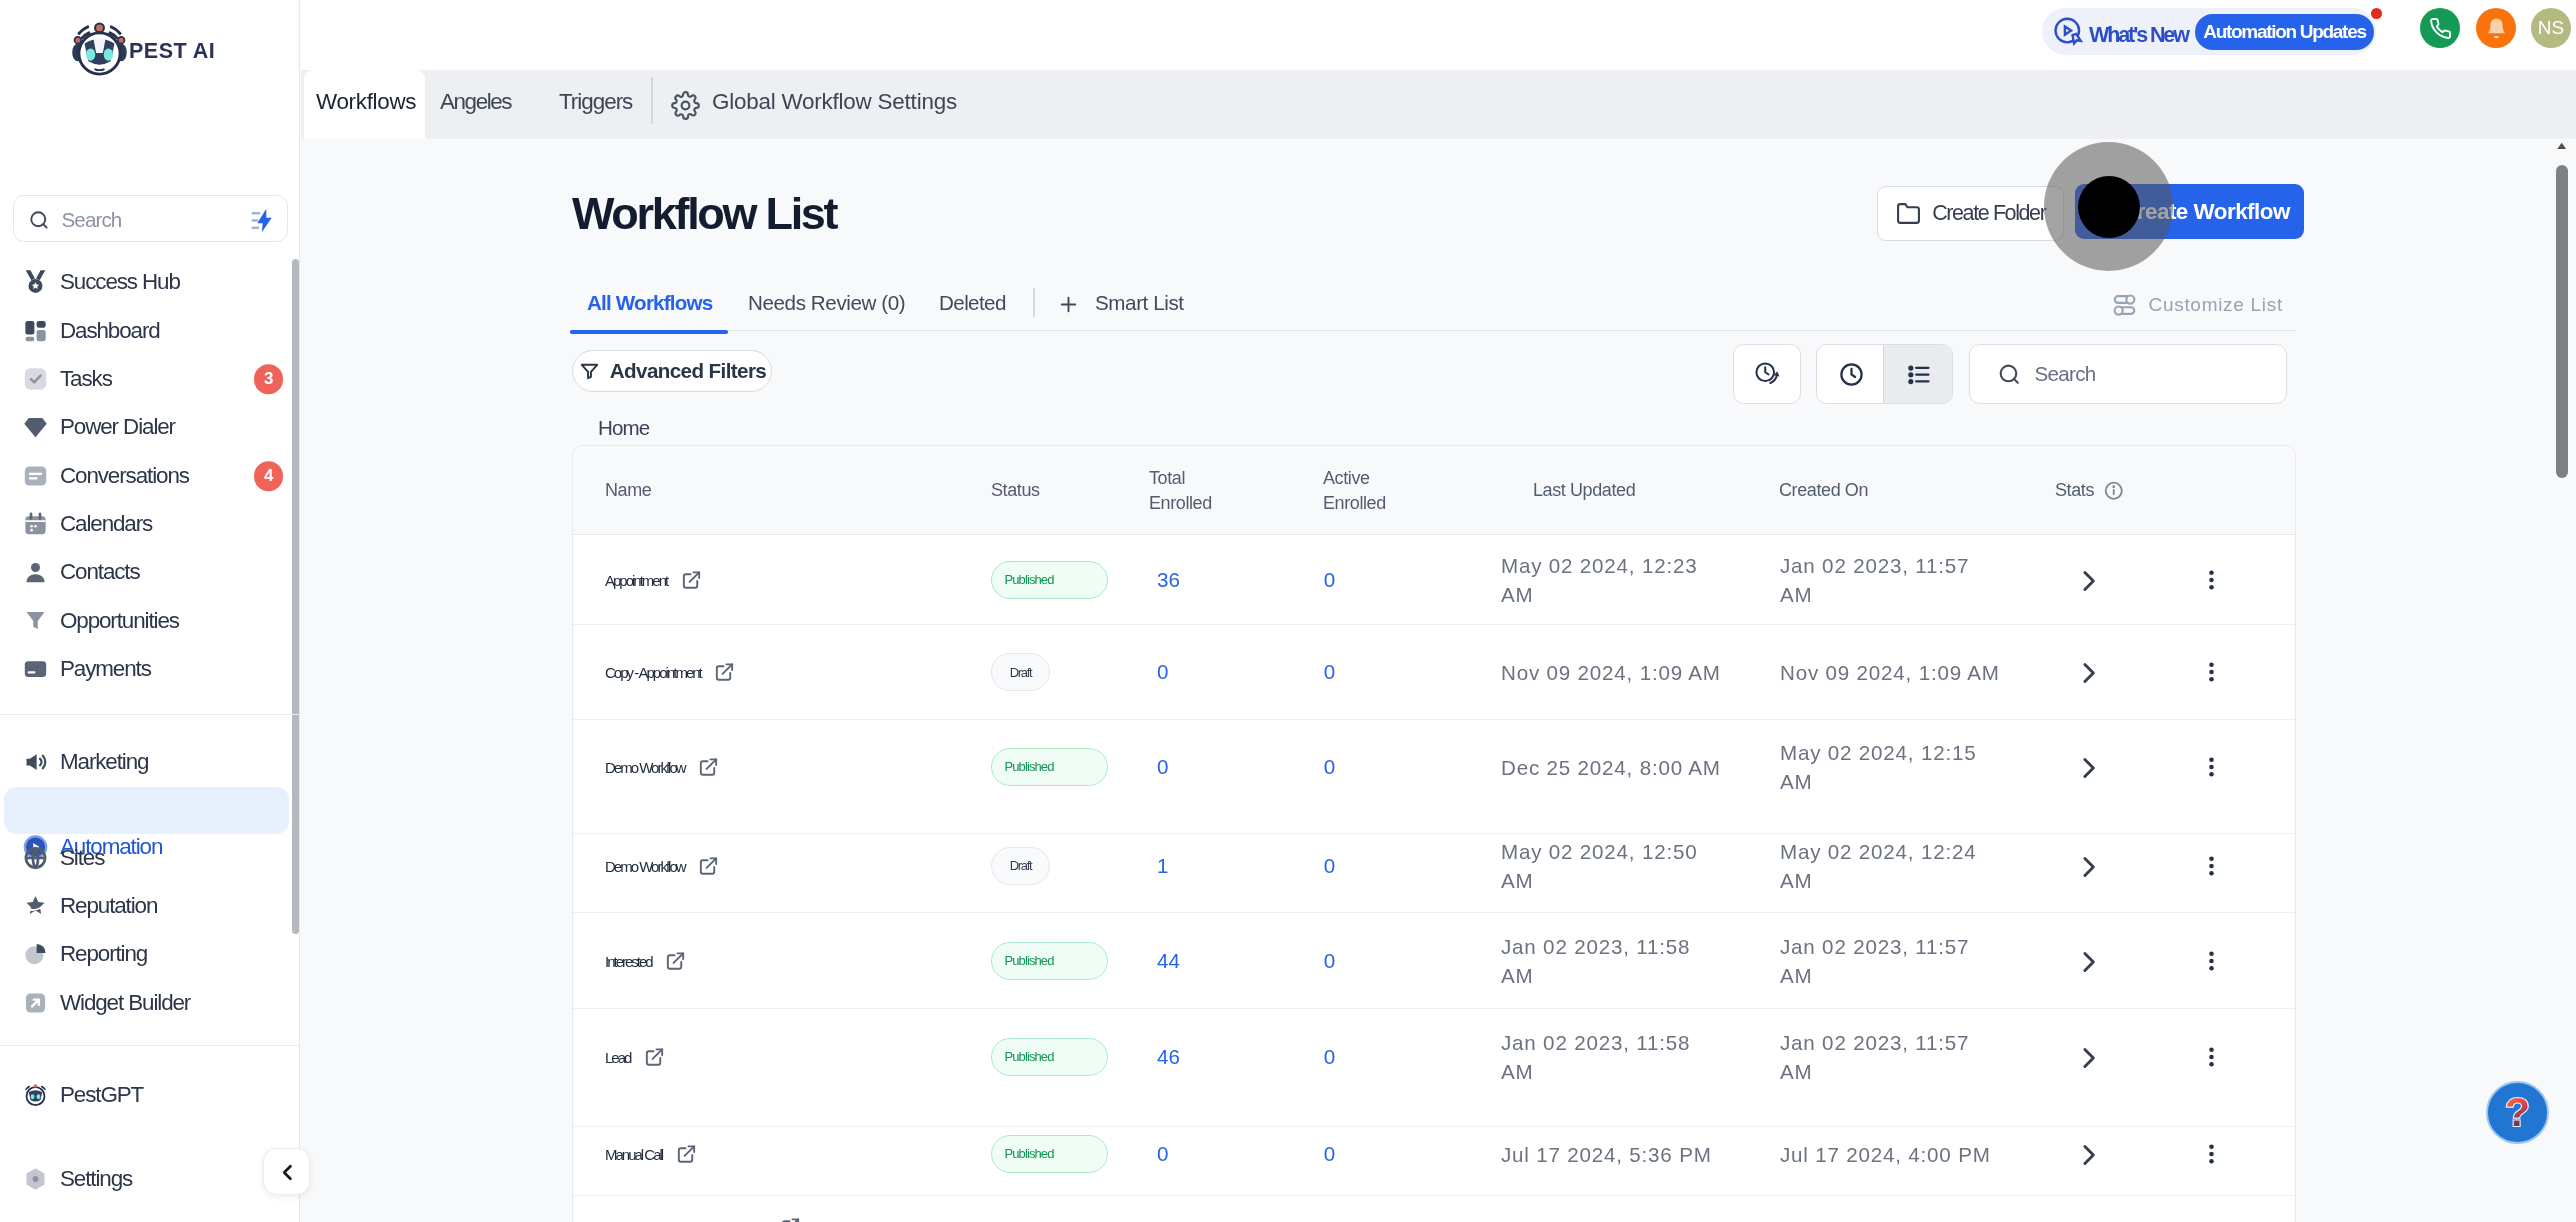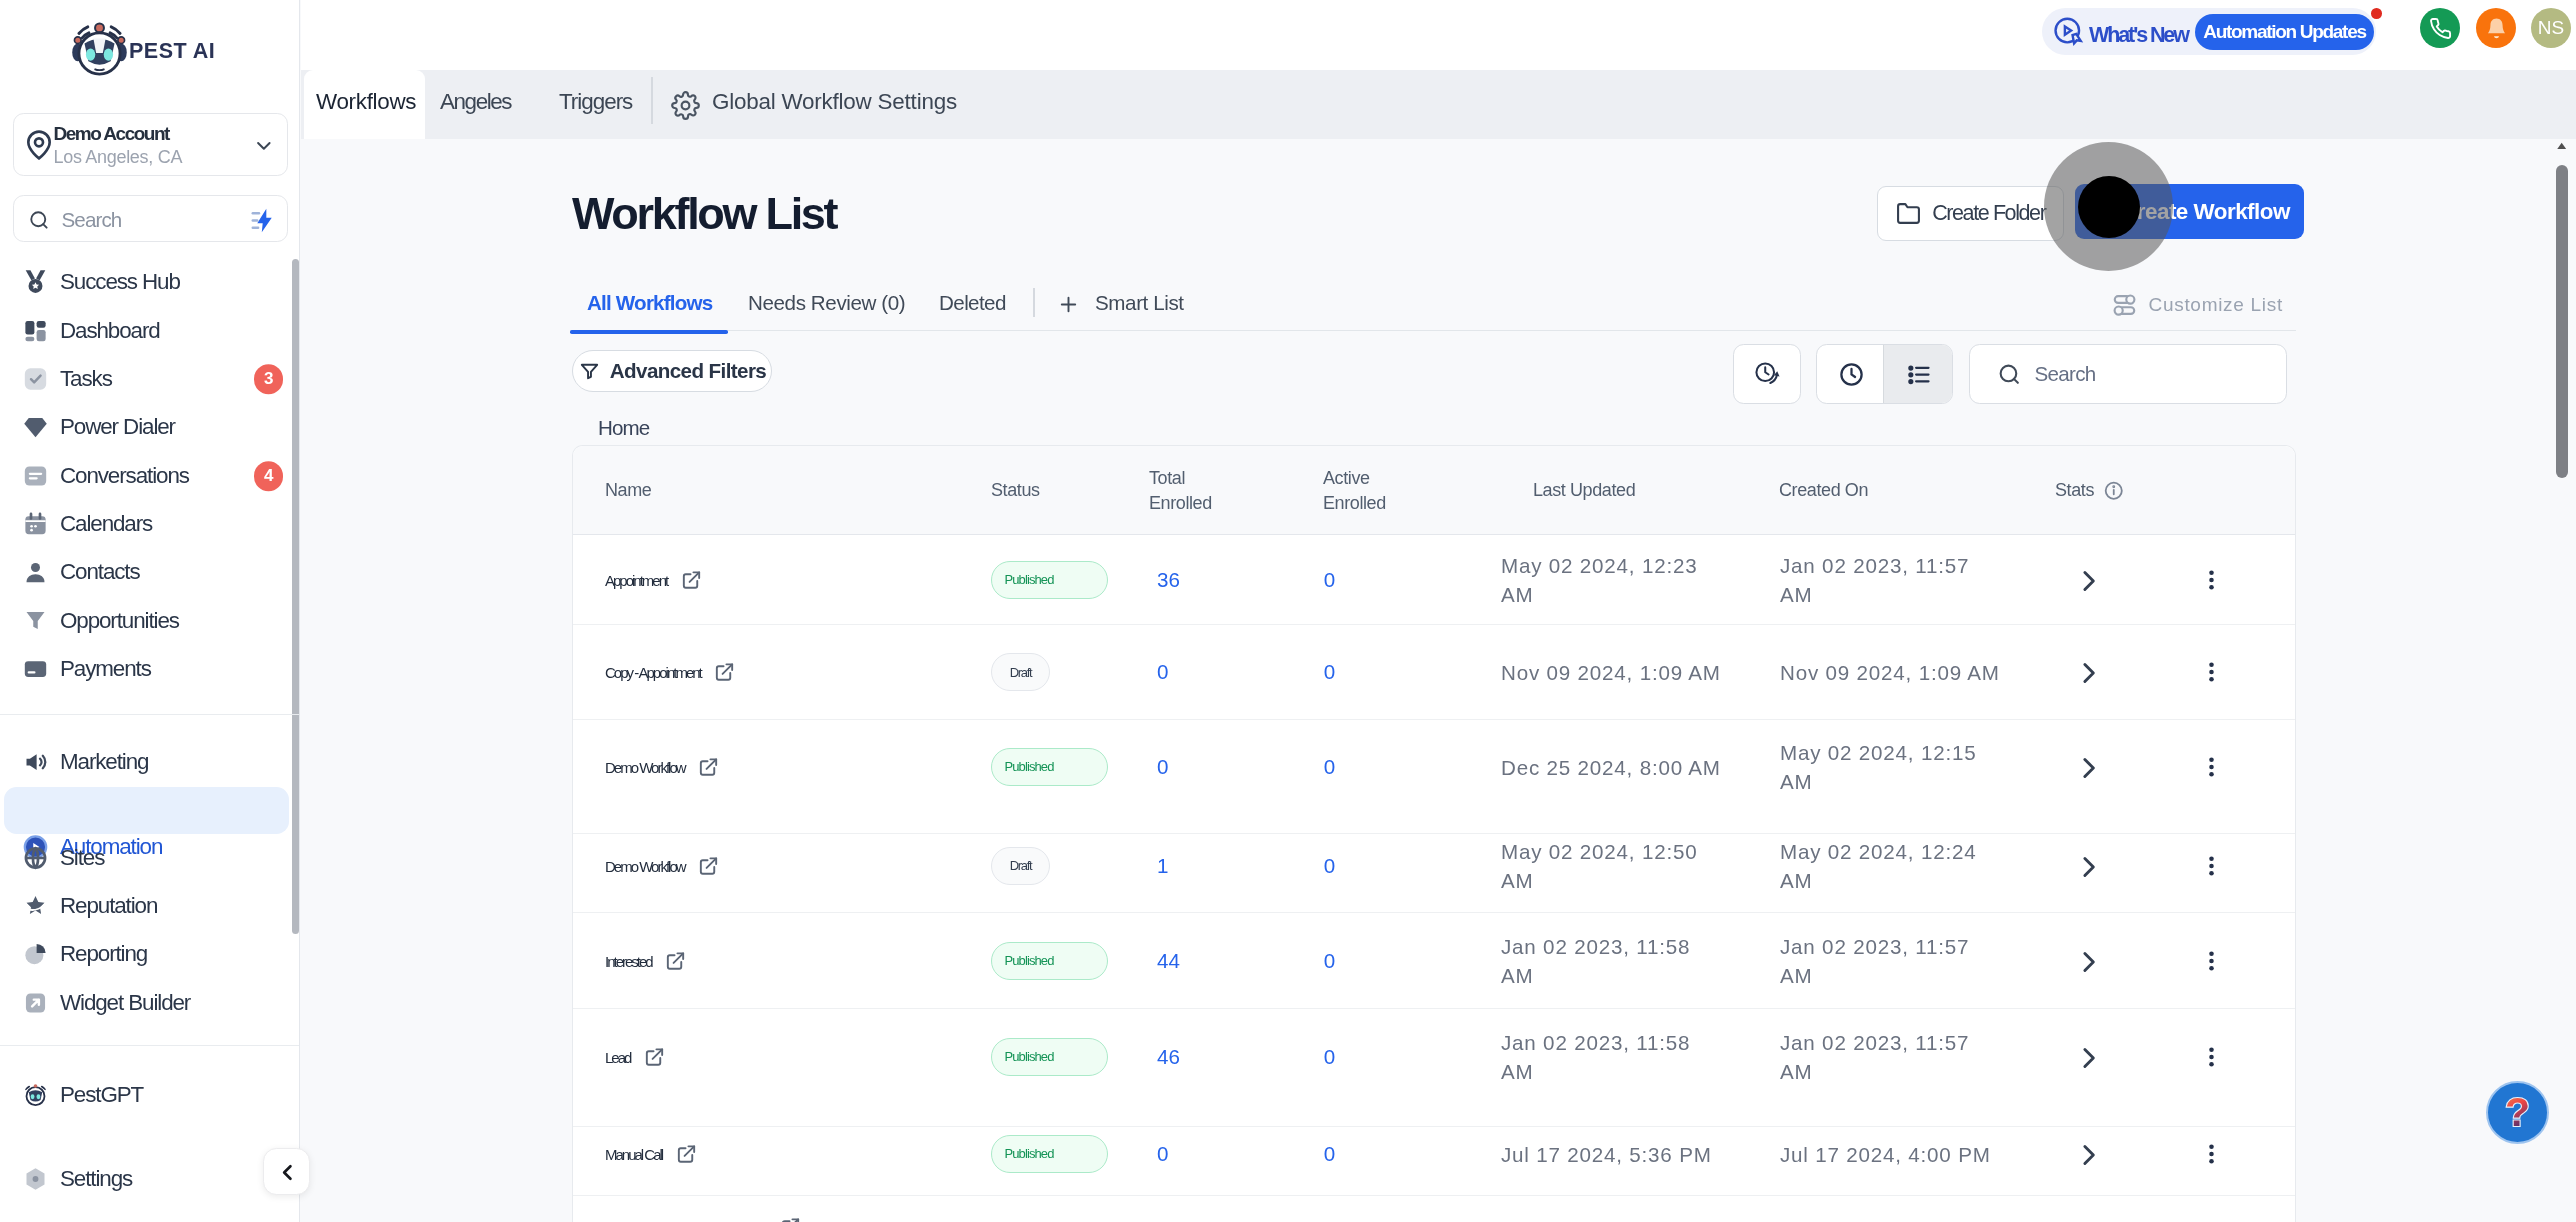--- a/index.html
+++ b/index.html
@@ -406,31 +406,20 @@
       <circle cx="46" cy="19" r="3" fill="#c96b5e" stroke="#273149" stroke-width="1.5"></circle>
       <circle cx="26.5" cy="31" r="18.5" fill="#fff" stroke="#273149" stroke-width="2.6"></circle>
       <path d="M13 22 q13.5-8 27 0 l-3.5 16 q-10 6-20 0z" fill="#31405f"></path>
       <path d="M21 17.5 h11 l-2.5 13 h-6z" fill="#f2f4f7"></path>
       <ellipse cx="18.5" cy="32" rx="4.2" ry="5.6" fill="#7de8e0"></ellipse>
       <ellipse cx="34.5" cy="32" rx="4.2" ry="5.6" fill="#7de8e0"></ellipse>
       <path d="M22 45 q4.5 2 9 0" stroke="#273149" stroke-width="1.6" fill="none"></path>
     </svg>
     <div class="abs" style="left:129px; top:39px; font-size:21.5px; font-weight:bold; letter-spacing:0.5px; color:#2a3356;">PEST AI</div>
 
-    <div class="abs" style="left:12.5px; top:113px; width:275px; height:63px; background:#fff; border:0.9px solid #e5e7eb; border-radius:10.7px;">
-      <svg class="abs" style="left:9px; top:15px;" width="32" height="32" viewBox="0 0 24 24" fill="none" stroke="#2f3b50" stroke-width="2">
-          <path d="M20 10c0 6-8 12-8 12s-8-6-8-12a8 8 0 0 1 16 0z"></path>
-          <circle cx="12" cy="10" r="3"></circle>
-        </svg>
-      <div class="abs" style="left:40px; top:9px; font-size:19px; font-weight:bold; letter-spacing:-1.5px; color:#26303e;">Demo Account</div>
-      <div class="abs" style="left:40px; top:33px; font-size:18px; letter-spacing:-0.3px; color:#9ca3af;">Los Angeles, CA</div>
-      <svg class="abs" style="right:12.5px; top:21.5px;" width="19.7" height="19.7" viewBox="0 0 24 24" fill="none" stroke="#3c4654" stroke-width="2.4" stroke-linecap="round" stroke-linejoin="round">
-          <path d="M5 8.5 l7 7 7-7"></path>
-        </svg>
-    </div>
 
     <div class="abs" style="left:12.5px; top:195px; width:275px; height:47px; background:#fff; border:0.9px solid #e5e7eb; border-radius:10.7px;">
       <svg class="abs" style="left:14.3px; top:12.5px;" width="22.4" height="22.4" viewBox="0 0 24 24" fill="none" stroke="#3c4654" stroke-width="2" stroke-linecap="round">
           <circle cx="11" cy="11" r="7.5"></circle>
           <path d="M20 20l-3.8-3.8"></path>
         </svg>
       <div class="abs" style="left:48px; top:11.6px; font-size:20.6px; letter-spacing:-0.9px; color:#8b93a1;">Search</div>
       <svg class="abs" style="right:7.2px; top:9.8px;" width="29" height="29" viewBox="0 0 32 32">
         <path d="M18 3 L8 19 h6 L13 29 L24 13 h-6 z" fill="#2563eb"></path>
         <g stroke="#9fb3d9" stroke-width="2.6" stroke-linecap="round">

